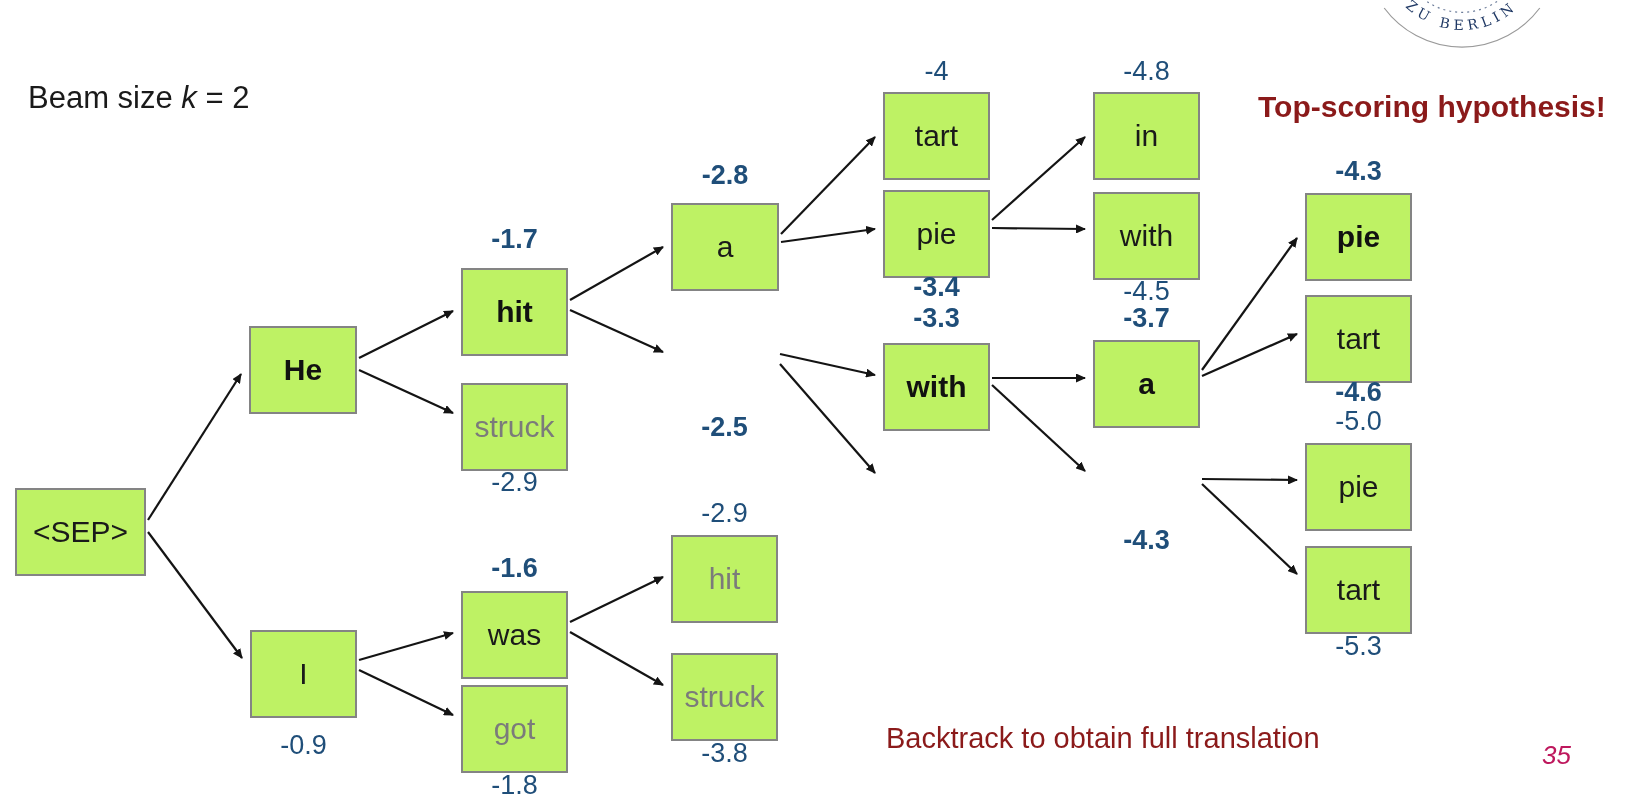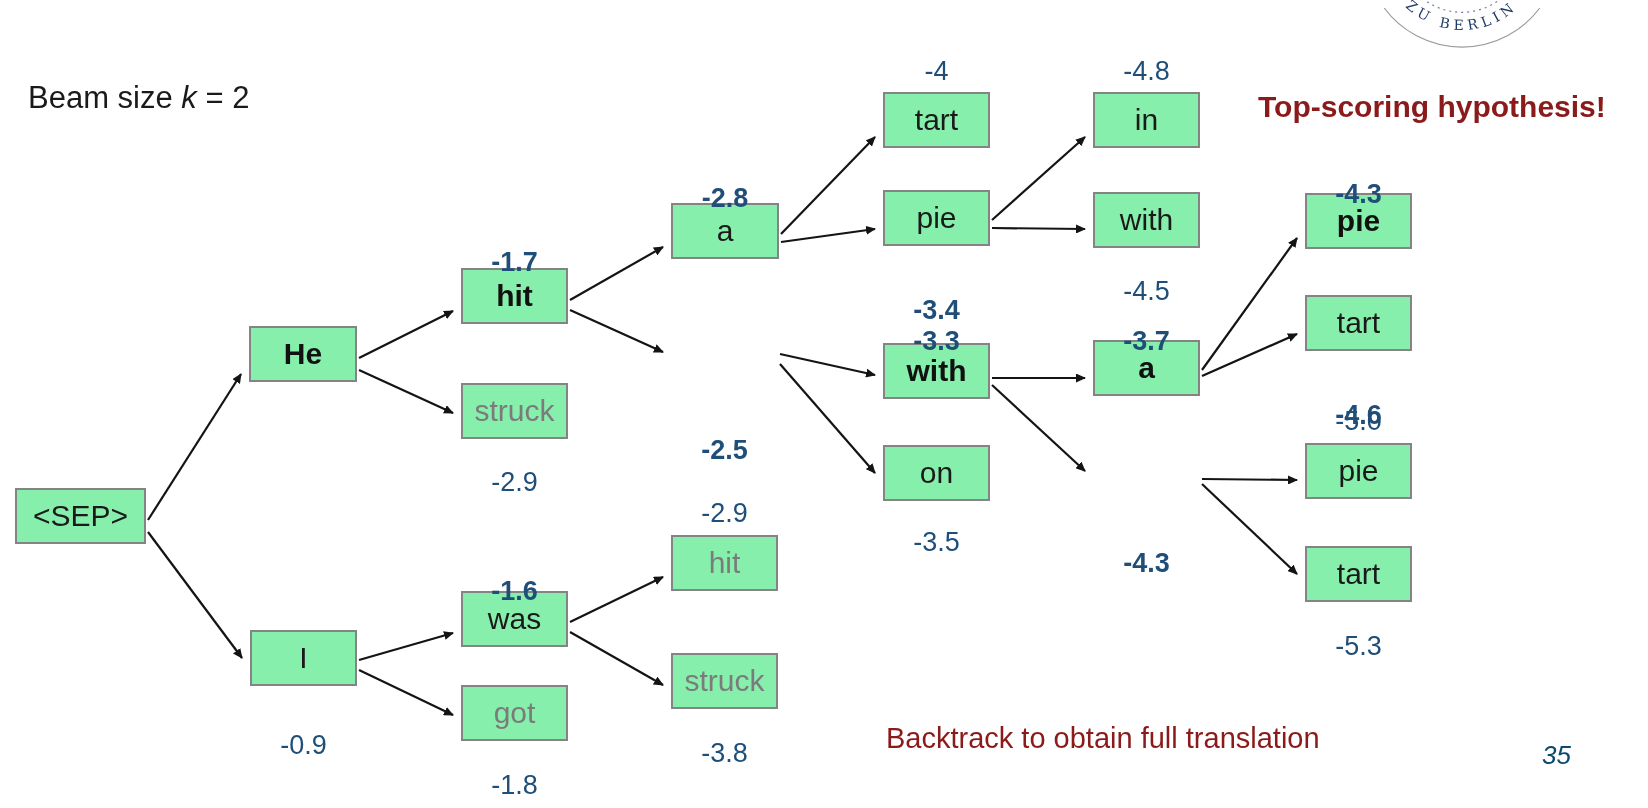--- a/index.html
+++ b/index.html
@@ -5,54 +5,54 @@
   html,body{margin:0;padding:0;background:#fff;}
   #slide{
     position:relative;
     width:1648px;height:808px;
     background:#ffffff;
     font-family:"Liberation Sans", sans-serif;
     overflow:hidden;
   }
   .node{
     position:absolute;
-    height:56px;
+    height:88px;
     box-sizing:border-box;
     border:2.5px solid #848484;
-    background:#86efac;
+    background:#bef264;
     display:flex;align-items:center;justify-content:center;
   }
   .word{
     font-size:30px;color:#1a1a1a;line-height:1;white-space:nowrap;
   }
   .node.bold .word{font-weight:bold;color:#111;}
   .node.gray .word{color:#7b7b7b;}
   .score{
     position:absolute;
     font-size:27px;line-height:30px;
     color:#1F4E79;
     text-align:center;
     white-space:nowrap;
   }
-  .score.sb{font-weight:bold;margin-top:23px;}
+  .score.sb{font-weight:bold;}
   #edges{position:absolute;left:0;top:0;width:1648px;height:808px;}
   .beam-title{
     position:absolute;left:28px;top:80px;
     font-size:31px;color:#1a1a1a;
   }
   .beam-title .kvar{font-style:italic;}
   .annot{
     position:absolute;
     font-size:30px;color:#8B1A1A;white-space:nowrap;
   }
   #top-hyp{left:1258px;top:90px;font-weight:bold;}
   #backtrack{left:886px;top:722px;font-size:29px;}
   #pagenum{
     position:absolute;left:1542px;top:740px;
-    font-size:26px;font-style:italic;color:#0c4a6e;
+    font-size:26px;font-style:italic;color:#be185d;
   }
   #logo{position:absolute;left:1350px;top:0;}
 </style>
 </head>
 <body>
 
 <div id="slide">
 
   <svg id="edges" width="1648" height="808" viewBox="0 0 1648 808">
     <defs>
@@ -138,23 +138,20 @@
     </div>
   <div class="node" style="left:883px;top:92px;width:107px">
       <span class="word">tart</span>
     </div>
   <div class="node" style="left:883px;top:190px;width:107px">
       <span class="word">pie</span>
     </div>
   <div class="node bold" style="left:883px;top:343px;width:107px">
       <span class="word">with</span>
     </div>
-  <div class="node" style="left:883px;top:445px;width:107px">
-      <span class="word">on</span>
-    </div>
   <div class="node" style="left:1093px;top:92px;width:107px">
       <span class="word">in</span>
     </div>
   <div class="node" style="left:1093px;top:192px;width:107px">
       <span class="word">with</span>
     </div>
   <div class="node bold" style="left:1093px;top:340px;width:107px">
       <span class="word">a</span>
     </div>
   <div class="node bold" style="left:1305px;top:193px;width:107px">
@@ -175,21 +172,20 @@
   <div class="score" style="left:421px;top:467px;width:187px">-2.9</div>
   <div class="score sb" style="left:421px;top:553px;width:187px">-1.6</div>
   <div class="score" style="left:421px;top:770px;width:187px">-1.8</div>
   <div class="score sb" style="left:631px;top:160px;width:188px">-2.8</div>
   <div class="score sb" style="left:631px;top:412px;width:187px">-2.5</div>
   <div class="score" style="left:631px;top:498px;width:187px">-2.9</div>
   <div class="score" style="left:631px;top:738px;width:187px">-3.8</div>
   <div class="score" style="left:843px;top:56px;width:187px">-4</div>
   <div class="score sb" style="left:843px;top:272px;width:187px">-3.4</div>
   <div class="score sb" style="left:843px;top:303px;width:187px">-3.3</div>
-  <div class="score" style="left:843px;top:527px;width:187px">-3.5</div>
   <div class="score" style="left:1053px;top:56px;width:187px">-4.8</div>
   <div class="score" style="left:1053px;top:276px;width:187px">-4.5</div>
   <div class="score sb" style="left:1053px;top:303px;width:187px">-3.7</div>
   <div class="score sb" style="left:1053px;top:525px;width:187px">-4.3</div>
   <div class="score sb" style="left:1265px;top:156px;width:187px">-4.3</div>
   <div class="score sb" style="left:1265px;top:377px;width:187px">-4.6</div>
   <div class="score" style="left:1265px;top:406px;width:187px">-5.0</div>
   <div class="score" style="left:1265px;top:631px;width:187px">-5.3</div>
 
 </div>

